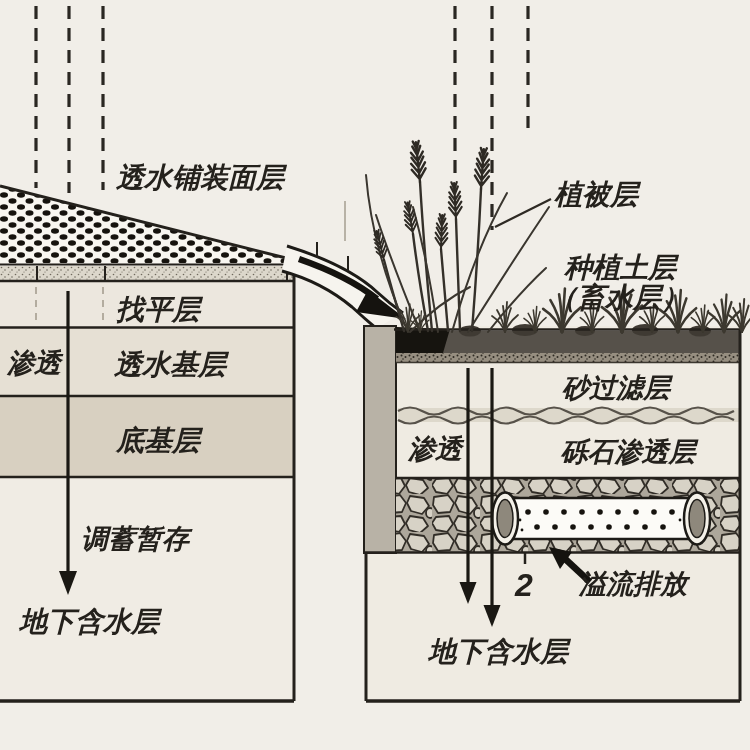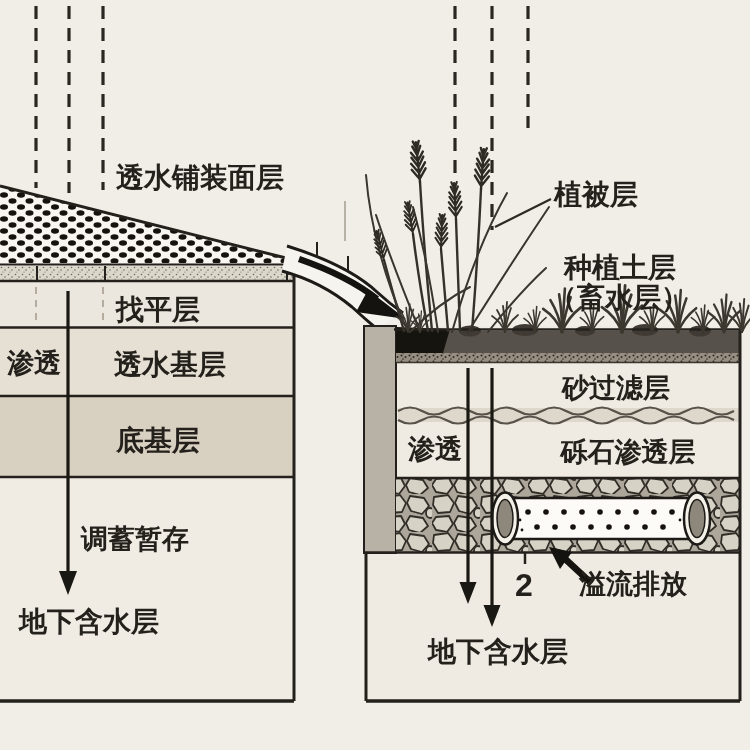--- a/index.html
+++ b/index.html
@@ -1,17 +1,17 @@
 <!DOCTYPE html>
 <html><head>
 <meta charset="utf-8">
 <style>
   html,body{margin:0;padding:0;}
   body{width:750px;height:750px;overflow:hidden;background:#f1eee8;}
-  .stage{position:relative;width:718px;height:750px;font-family:"Liberation Sans",sans-serif;}
+  .stage{position:relative;width:718px;height:750px;font-family:"Liberation Sans",sans-serif;font-style:italic;}
   svg{display:block;}
   text{font-family:"Liberation Sans",sans-serif;font-weight:700;fill:#24211c;}
   .t28{font-size:28px;}
   .t27{font-size:27px;}
   .t32{font-size:32px;}
 </style>
 </head>
 <body>
 
 <div class="stage">

